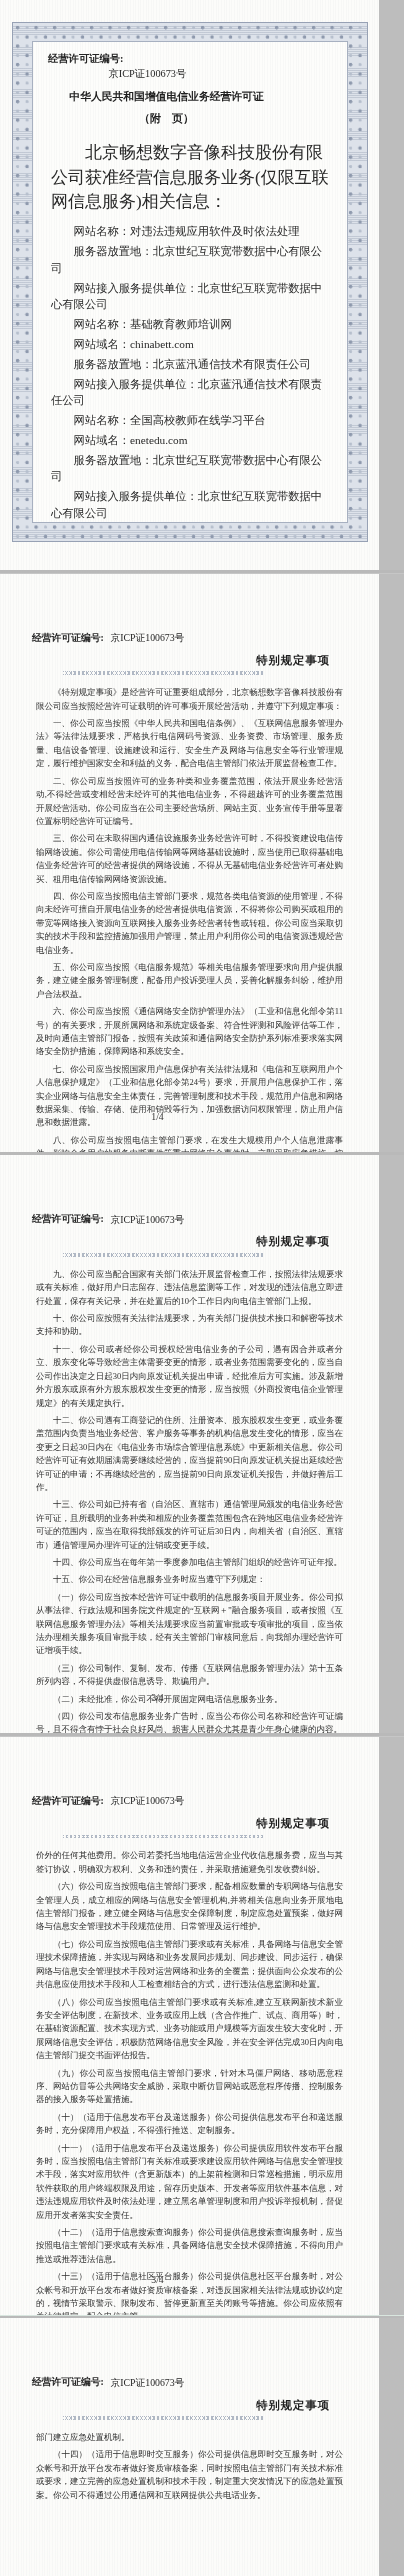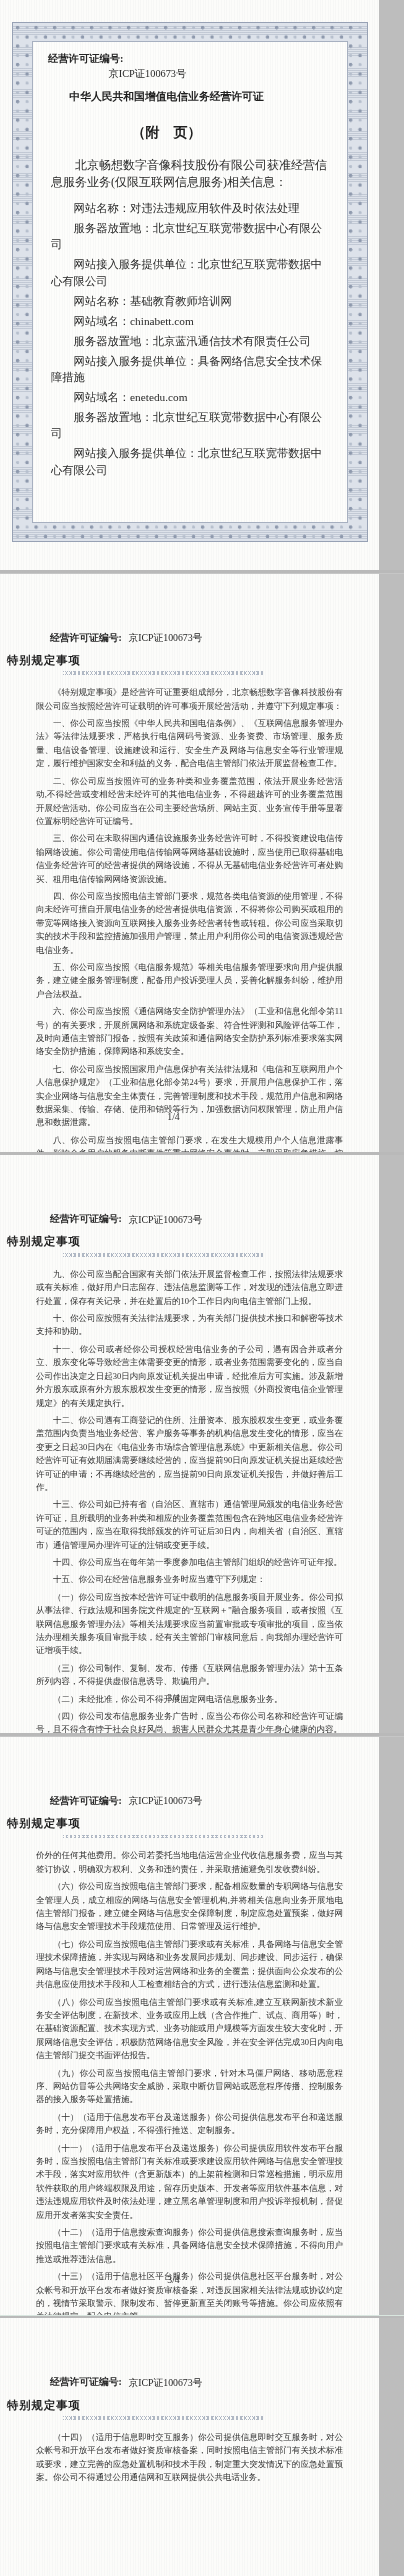--- a/index.html
+++ b/index.html
@@ -38,52 +38,52 @@
     position:absolute;inset:18.5px;
     background-color:#fdfdfb;
     background-image:repeating-linear-gradient(90deg, rgba(150,158,168,0.05) 0 1px, rgba(0,0,0,0) 1px 2.6px);
     border:0.5px solid #a7b0c0;
     padding-top:10.3px;
   }
   .p1-lic-label{margin-left:15.5px;font-size:10.3px;font-weight:bold;color:#262626;}
   .p1-lic-value{margin-left:76px;margin-top:1px;font-size:10.3px;color:#262626;}
   .center-zone{width:268px;text-align:center;}
   .p1-title{margin-top:8.2px;font-size:10.8px;font-weight:bold;color:#1f1f1f;}
-  .p1-subtitle{margin-top:20px;font-size:14px;font-weight:bold;color:#1f1f1f;}
+  .p1-subtitle{margin-top:7px;font-size:11px;font-weight:bold;color:#1f1f1f;}
   .p1-intro{
     margin:15.5px 17.5px 0 18.5px;
-    font-size:12px;line-height:1.45;text-indent:2em;color:#282828;
+    font-size:17px;line-height:1.45;text-indent:2em;color:#282828;
   }
   .p1-fields{margin:8.2px 17.5px 0 18.5px;}
   .p1-fields .field-line{
     margin:0 0 3.6px 0;
     font-size:11.3px;line-height:1.45;text-indent:2em;color:#282828;
   }
   
   .sp-page{height:578px;padding-top:58px;box-sizing:border-box;}
   #page5{height:555px;}
-  .sp-header{margin-left:50px;font-size:9.8px;color:#262626;}
+  .sp-header{margin-left:32px;font-size:9.8px;color:#262626;}
   .sp-lic-label{font-weight:bold;}
   .sp-lic-value{margin-left:4.1px;position:relative;top:0.5px;}
-  .sp-title-zone{width:330px;text-align:left;margin-top:8.2px;padding-left:7px;}
+  .sp-title-zone{width:330px;text-align:right;margin-top:8.2px;}
   .sp-title{font-size:11.3px;font-weight:bold;letter-spacing:1px;color:#1f1f1f;display:inline-block;}
   .squiggle{
     width:202px;height:3.6px;margin:3.6px 0 0 63px;
     background-image:
       repeating-linear-gradient(120deg, #b0b8c4 0 1px, rgba(0,0,0,0) 1px 3.6px),
       repeating-linear-gradient(60deg, #b0b8c4 0 1px, rgba(0,0,0,0) 1px 3.6px);
   }
   .sp-body{
     margin:11.3px 32px 0 32px;
     font-size:8.5px;line-height:13.4px;text-align:justify;color:#2e2e2e;
   }
   .sp-body .para{margin:4px;text-indent:2em;}
   .sp-body .para.noindent{text-indent:0;}
   .pageno{
-    position:absolute;bottom:30px;left:16px;width:315px;
+    position:absolute;bottom:30px;left:0;width:315px;
     text-align:center;font-size:9.8px;color:#333;
   }
 </style>
 </head>
 <body>
 
 <div class="page" id="page1">
   <div class="p1-frame">
     <div class="p1-inner">
       <div class="p1-lic-label">经营许可证编号:</div>
@@ -94,21 +94,22 @@
       </div>
       <p class="p1-intro">北京畅想数字音像科技股份有限公司获准经营信息服务业务(仅限互联网信息服务)相关信息：</p>
       <div class="p1-fields">
 
       <p class="field-line">网站名称：对违法违规应用软件及时依法处理</p>
           <p class="field-line">服务器放置地：北京世纪互联宽带数据中心有限公司</p>
           <p class="field-line">网站接入服务提供单位：北京世纪互联宽带数据中心有限公司</p>
           <p class="field-line">网站名称：基础教育教师培训网</p>
           <p class="field-line">网站域名：chinabett.com</p>
           <p class="field-line">服务器放置地：北京蓝汛通信技术有限责任公司</p>
-          <p class="field-line">网站接入服务提供单位：具备网络信息安全技术保障措施</p>
+          <p class="field-line">网站接入服务提供单位：北京蓝汛通信技术有限责任公司</p>
+          <p class="field-line">网站名称：全国高校教师在线学习平台</p>
           <p class="field-line">网站域名：enetedu.com</p>
           <p class="field-line">服务器放置地：北京世纪互联宽带数据中心有限公司</p>
           <p class="field-line">网站接入服务提供单位：北京世纪互联宽带数据中心有限公司</p>
         </div>
     </div>
   </div>
 </div>
 
 <div class="page-gap"></div>
 
@@ -197,17 +198,18 @@
   <div class="sp-header">
     <span class="sp-lic-label">经营许可证编号:</span>
     <span class="sp-lic-value">京ICP证100673号</span>
   </div>
   <div class="sp-title-zone">
     <span class="sp-title">特别规定事项</span>
   </div>
   <div class="squiggle"></div>
   <div class="sp-body">
 
+  <p class="para noindent">部门建立应急处置机制。</p>
       <p class="para">（十四）（适用于信息即时交互服务）你公司提供信息即时交互服务时，对公众帐号和开放平台发布者做好资质审核备案，同时按照电信主管部门有关技术标准或要求，建立完善的应急处置机制和技术手段，制定重大突发情况下的应急处置预案。你公司不得通过公用通信网和互联网提供公共电话业务。</p>
     </div>
 
 </div>
 
 
 </body></html>

